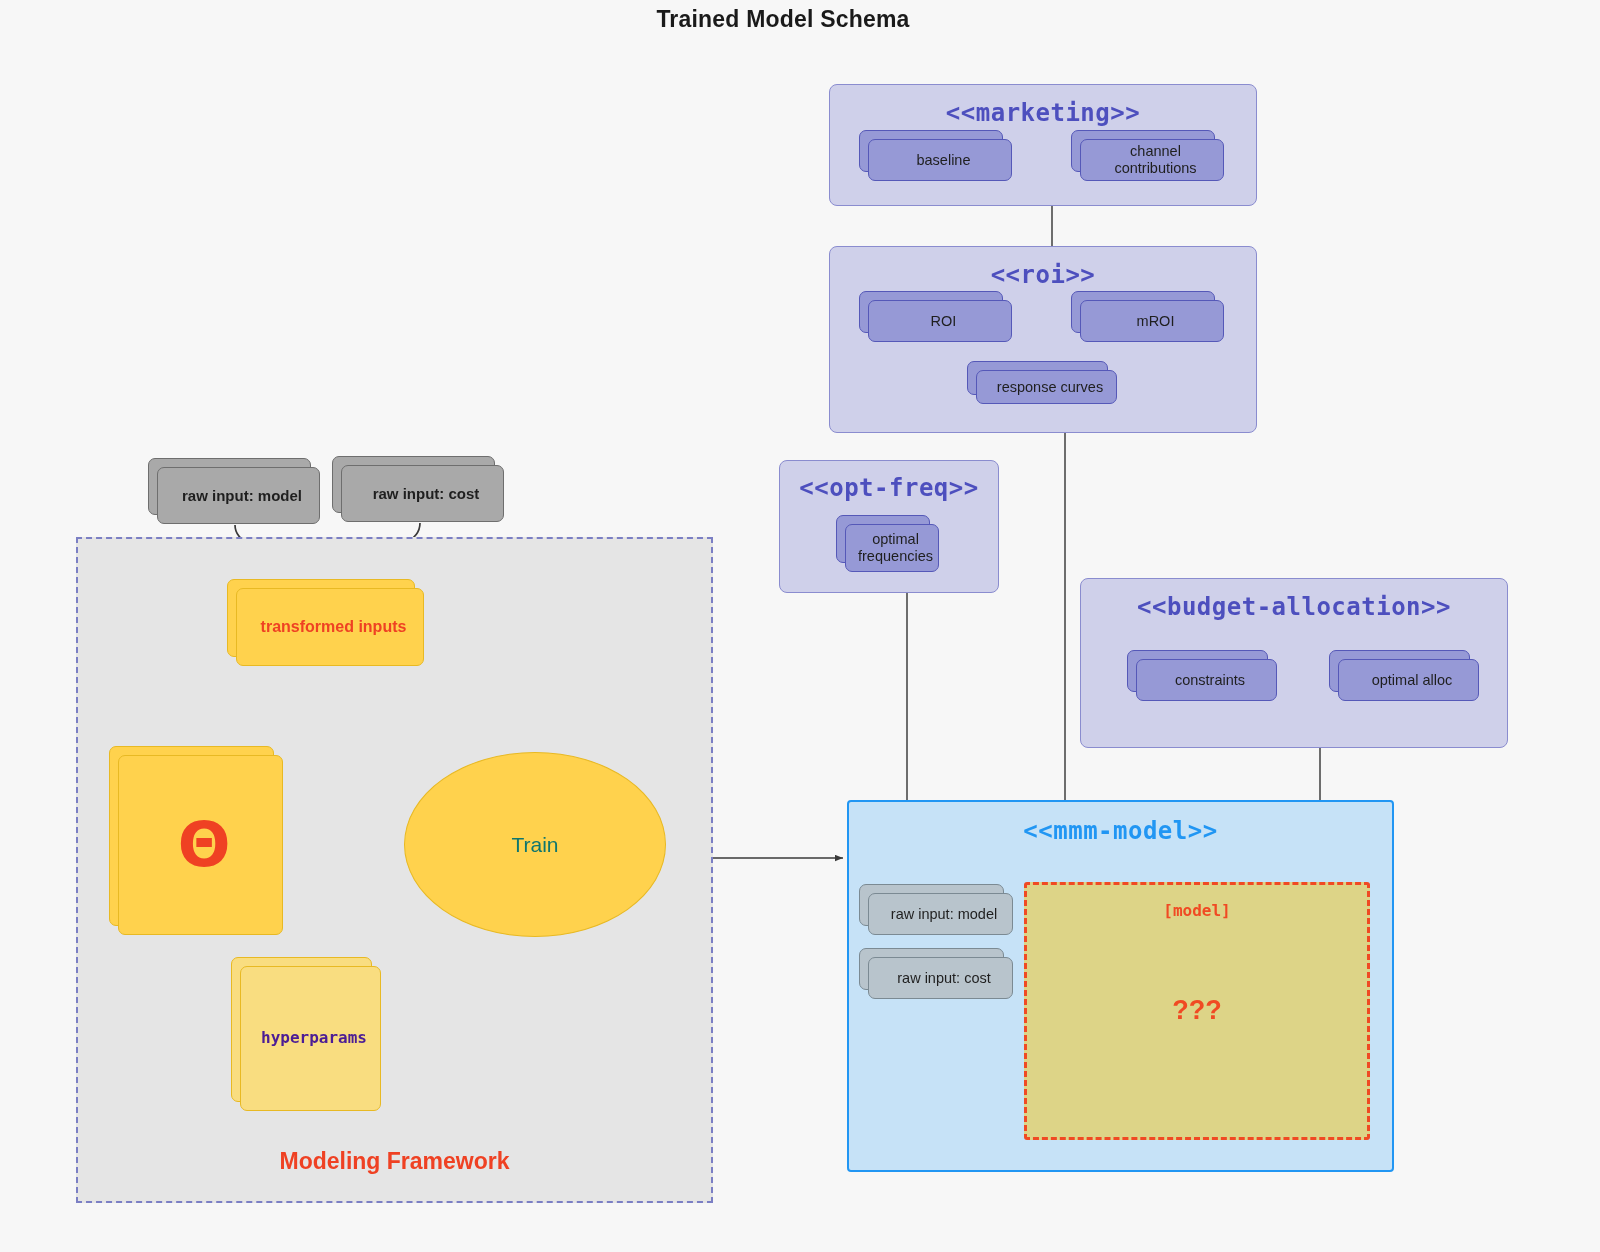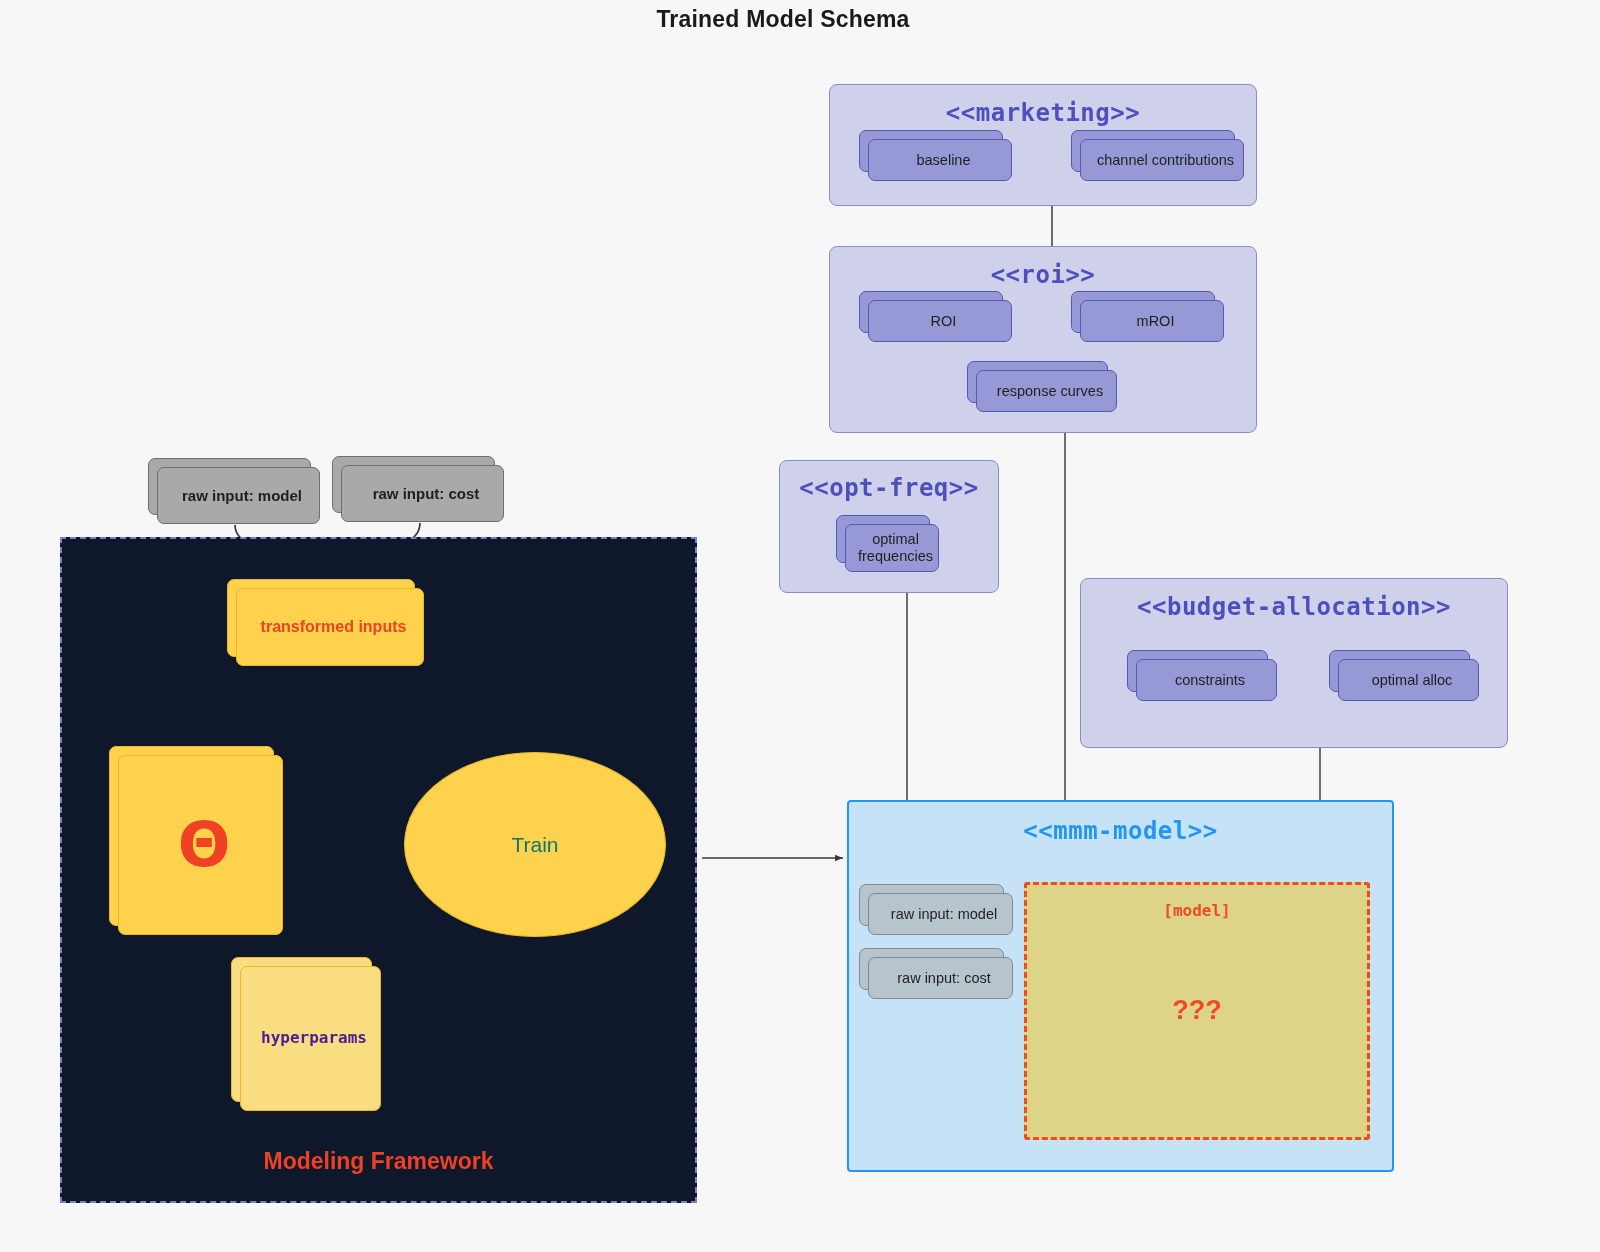--- a/index.html
+++ b/index.html
@@ -122,24 +122,24 @@
   .theta .card-front {
     font-family: "DejaVu Sans", sans-serif;
     font-size: 62px;
     font-weight: bold;
     color: #ef4123;
   }
 
   
   #framework {
     position: absolute;
-    left: 60px; top: 537px;
+    left: 76px; top: 537px;
     width: 637px; height: 666px;
     box-sizing: border-box;
-    background: #0f172a;
+    background: #e5e5e5;
     border: 2px dashed #7b7fc4;
   }
   #framework-label {
     position: absolute;
     left: 0; right: 0; bottom: 26px;
     text-align: center;
     font-size: 23px;
     font-weight: bold;
     color: #ef4123;
   }
@@ -251,37 +251,37 @@
     <path d="M 381 1038 C 480 1035 533 1005 535 946" fill="none" stroke="#ef3b21" stroke-width="2.6" marker-end="url(#arrow-red)"></path>
   </svg>
 
   <div class="pkg" id="pkg-marketing" style="left:829px; top:84px; width:428px; height:122px;">
     <div class="pkg-title" style="top:14px;">&lt;&lt;marketing&gt;&gt;</div>
   </div>
   <div class="stack purple" style="left:868px; top:139px; width:144px; height:42px;">
     <div class="card-back"></div>
     <div class="card-front">baseline</div>
   </div>
-  <div class="stack purple" style="left:1080px; top:139px; width:164px; height:42px;">
+  <div class="stack purple" style="left:1080px; top:139px; width:144px; height:42px;">
     <div class="card-back"></div>
     <div class="card-front">channel contributions</div>
   </div>
 
   <div class="pkg" id="pkg-roi" style="left:829px; top:246px; width:428px; height:187px;">
     <div class="pkg-title" style="top:14px;">&lt;&lt;roi&gt;&gt;</div>
   </div>
   <div class="stack purple" style="left:868px; top:300px; width:144px; height:42px;">
     <div class="card-back"></div>
     <div class="card-front">ROI</div>
   </div>
   <div class="stack purple" style="left:1080px; top:300px; width:144px; height:42px;border-radius:10px;">
     <div class="card-back"></div>
     <div class="card-front">mROI</div>
   </div>
-  <div class="stack purple" style="left:976px; top:370px; width:141px; height:42px;">
+  <div class="stack purple" style="left:976px; top:370px; width:141px; height:34px;">
     <div class="card-back"></div>
     <div class="card-front">response curves</div>
   </div>
 
   <div class="pkg" id="pkg-optfreq" style="left:779px; top:460px; width:220px; height:133px;">
     <div class="pkg-title" style="top:13px;">&lt;&lt;opt-freq&gt;&gt;</div>
   </div>
   <div class="stack purple" style="left:845px; top:524px; width:94px; height:48px;">
     <div class="card-back"></div>
     <div class="card-front">

